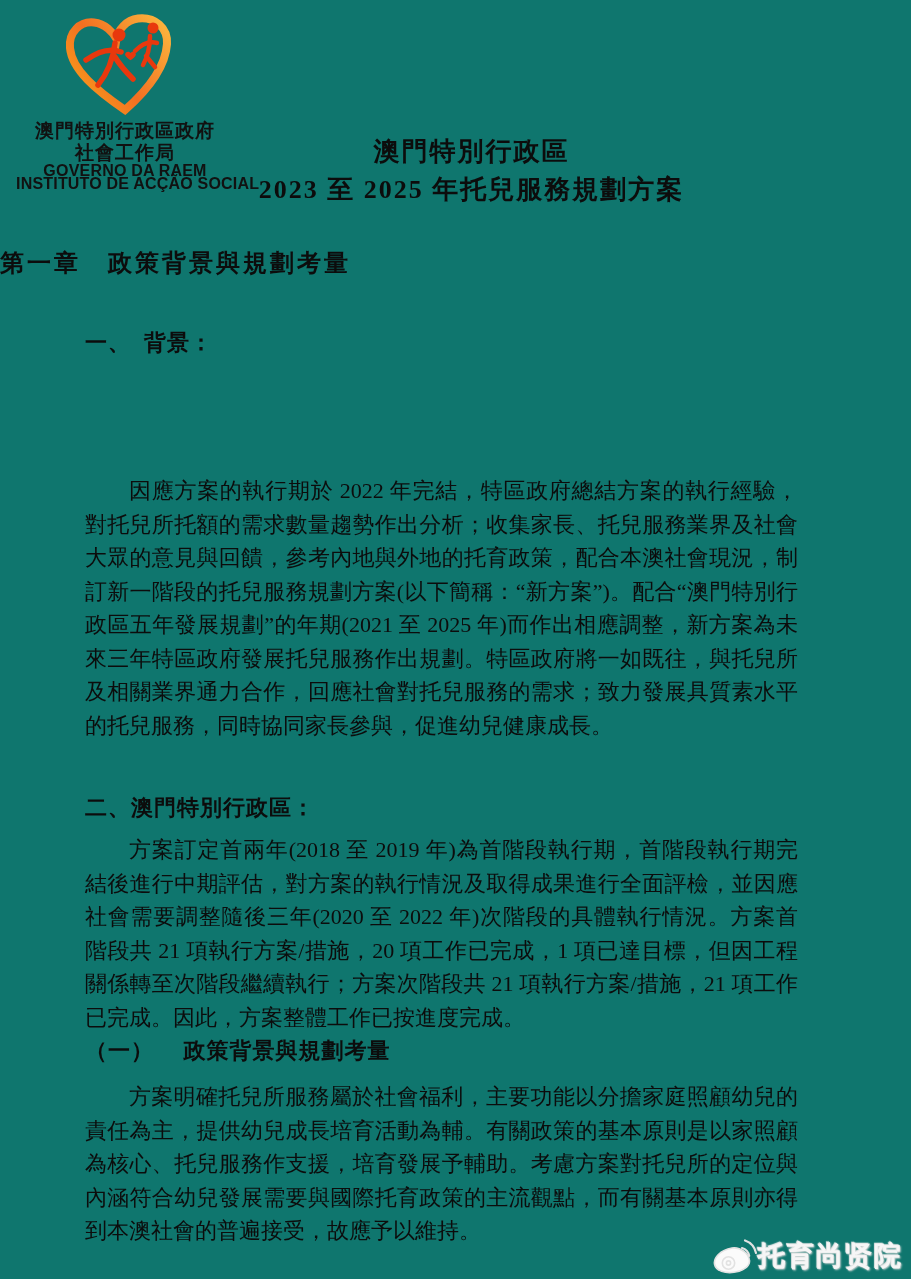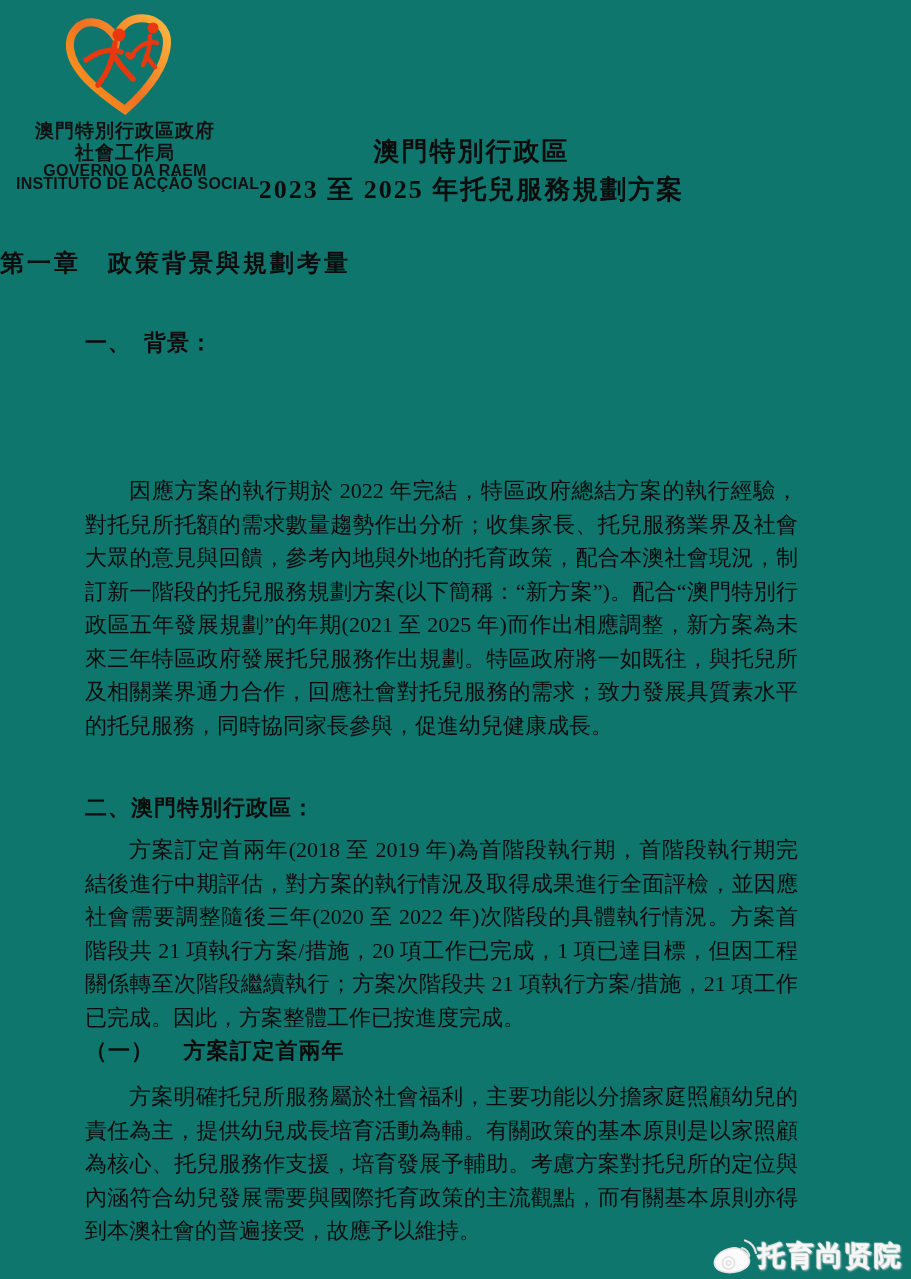--- a/index.html
+++ b/index.html
@@ -105,21 +105,21 @@
   </div>
 
   <div class="chapter">第一章　政策背景與規劃考量</div>
 
   <div class="blk sec-heading h-s1">一、  背景：</div>
   <p class="blk para p2">因應方案的執行期於 2022 年完結，特區政府總結方案的執行經驗，對托兒所托額的需求數量趨勢作出分析；收集家長、托兒服務業界及社會大眾的意見與回饋，參考內地與外地的托育政策，配合本澳社會現況，制訂新一階段的托兒服務規劃方案(以下簡稱：“新方案”)。配合“澳門特別行政區五年發展規劃”的年期(2021 至 2025 年)而作出相應調整，新方案為未來三年特區政府發展托兒服務作出規劃。特區政府將一如既往，與托兒所及相關業界通力合作，回應社會對托兒服務的需求；致力發展具質素水平的托兒服務，同時協同家長參與，促進幼兒健康成長。</p>
 
   <div class="blk sec-heading h-s2">二、澳門特別行政區：</div>
   <p class="blk para p3">方案訂定首兩年(2018 至 2019 年)為首階段執行期，首階段執行期完結後進行中期評估，對方案的執行情況及取得成果進行全面評檢，並因應社會需要調整隨後三年(2020 至 2022 年)次階段的具體執行情況。方案首階段共 21 項執行方案/措施，20 項工作已完成，1 項已達目標，但因工程關係轉至次階段繼續執行；方案次階段共 21 項執行方案/措施，21 項工作已完成。因此，方案整體工作已按進度完成。</p>
 
-  <div class="blk sec-heading h-s3">（一）　 方案訂定首兩年</div>
+  <div class="blk sec-heading h-s3">（一）　 政策背景與規劃考量</div>
   <p class="blk para p4">方案明確托兒所服務屬於社會福利，主要功能以分擔家庭照顧幼兒的責任為主，提供幼兒成長培育活動為輔。有關政策的基本原則是以家照顧為核心、托兒服務作支援，培育發展予輔助。考慮方案對托兒所的定位與內涵符合幼兒發展需要與國際托育政策的主流觀點，而有關基本原則亦得到本澳社會的普遍接受，故應予以維持。</p>
 
   <div class="watermark">
     <svg width="47" height="38" viewBox="0 0 47 38" aria-hidden="true">
       <g fill="#fbfbfb" stroke="#e2e2e2" stroke-width="1.6">
         <path d="M21 11 C9 13 2.5 21 3.5 27 c1.2 7 11 9.5 19.5 8.3 c9.3-1.3 16.5-6.3 15.4-12.4 C37.6 17 30 9.7 21 11 z"></path>
         <circle cx="17.5" cy="26" r="6.2"></circle>
         <circle cx="17.5" cy="26" r="2.1"></circle>
       </g>
       <g fill="none" stroke="#e2e2e2" stroke-width="2.2" stroke-linecap="round">

